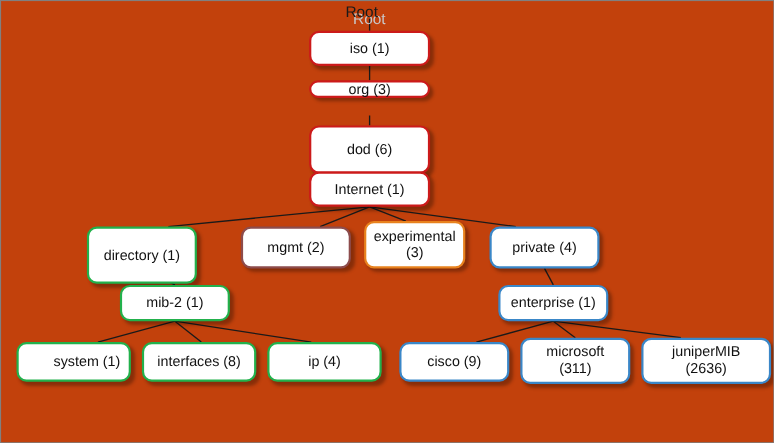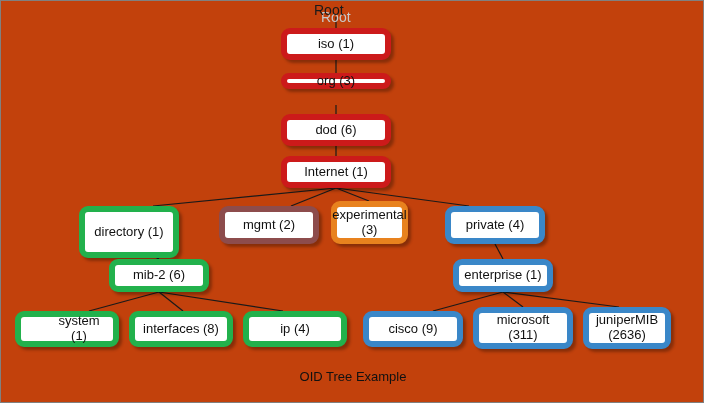--- a/index.html
+++ b/index.html
@@ -22,21 +22,21 @@
     left: 0;
     top: 0;
     width: 704px;
     height: 403px;
     pointer-events: none;
   }
   .node {
     position: absolute;
     box-sizing: border-box;
     background: #ffffff;
-    border: 6px solid #0f172a;
+    border: 2px solid #0f172a;
     border-radius: 9px;
     display: flex;
     align-items: center;
     justify-content: center;
     text-align: center;
     font-size: 13px;
     color: #111111;
     line-height: 1.15;
     z-index: 3;
     box-shadow: 3px 3px 3px rgba(0,0,0,0.30);
@@ -97,62 +97,61 @@
   <span class="root-ghost" style="left: 320px; top: 8px;">Root</span>
   <span class="root-label" style="left: 313px; top: 1px;">Root</span>
 
   <div id="node-layer">
       <div class="node" style="left: 280px; top: 27px; width: 110px; height: 32px; border-color: rgb(204, 26, 26);">
         <span class="node-label">iso (1)</span>
       </div>
       <div class="node" style="left: 280px; top: 72px; width: 110px; height: 16px; border-color: rgb(204, 26, 26);">
         <span class="node-label">org (3)</span>
       </div>
-      <div class="node" style="left: 280px; top: 113px; width: 110px; height: 32px; border-color: rgb(204, 26, 26); align-items: center;">
+      <div class="node" style="left: 280px; top: 113px; width: 110px; height: 44px; border-color: rgb(204, 26, 26); align-items: center;">
         <span class="node-label">dod (6)</span>
       </div>
       <div class="node" style="left: 280px; top: 155px; width: 110px; height: 32px; border-color: rgb(204, 26, 26);">
         <span class="node-label">Internet (1)</span>
       </div>
       <div class="node" style="left: 78px; top: 205px; width: 100px; height: 52px; border-color: rgb(34, 177, 76);">
         <span class="node-label">directory (1)</span>
       </div>
       <div class="node" style="left: 218px; top: 205px; width: 100px; height: 38px; border-color: rgb(141, 76, 76);">
         <span class="node-label">mgmt (2)</span>
       </div>
-      <div class="node" style="left: 330px; top: 200px; width: 77px; height: 43px; border-color: rgb(232, 130, 30);">
+      <div class="node" style="left: 330px; top: 200px; width: 92px; height: 43px; border-color: rgb(232, 130, 30);">
         <span class="node-label">experimental
 (3)</span>
       </div>
       <div class="node" style="left: 444px; top: 205px; width: 100px; height: 38px; border-color: rgb(58, 135, 200);">
         <span class="node-label">private (4)</span>
       </div>
       <div class="node" style="left: 108px; top: 258px; width: 100px; height: 33px; border-color: rgb(34, 177, 76);">
-        <span class="node-label">mib-2 (6)</span>
+        <span class="node-label">mib-2 (1)</span>
       </div>
       <div class="node" style="left: 452px; top: 258px; width: 100px; height: 33px; border-color: rgb(58, 135, 200);">
         <span class="node-label">enterprise (1)</span>
       </div>
       <div class="node" style="left: 14px; top: 310px; width: 104px; height: 36px; border-color: rgb(34, 177, 76); padding-left: 24px;">
         <span class="node-label">system (1)</span>
       </div>
       <div class="node" style="left: 128px; top: 310px; width: 104px; height: 36px; border-color: rgb(34, 177, 76);">
         <span class="node-label">interfaces (8)</span>
       </div>
       <div class="node" style="left: 242px; top: 310px; width: 104px; height: 36px; border-color: rgb(34, 177, 76);">
         <span class="node-label">ip (4)</span>
       </div>
       <div class="node" style="left: 362px; top: 310px; width: 100px; height: 36px; border-color: rgb(58, 135, 200);">
         <span class="node-label">cisco (9)</span>
       </div>
       <div class="node" style="left: 472px; top: 306px; width: 100px; height: 42px; border-color: rgb(58, 135, 200); align-items: center;">
         <span class="node-label">microsoft
 (311)</span>
       </div>
-      <div class="node" style="left: 582px; top: 306px; width: 88px; height: 42px; border-color: rgb(58, 135, 200);">
+      <div class="node" style="left: 582px; top: 306px; width: 118px; height: 42px; border-color: rgb(58, 135, 200);">
         <span class="node-label">juniperMIB
 (2636)</span>
       </div>
     </div>
 
-  <div class="caption" style="top: 368px;">OID Tree Example</div>
 
 </div>
 
 </body></html>

